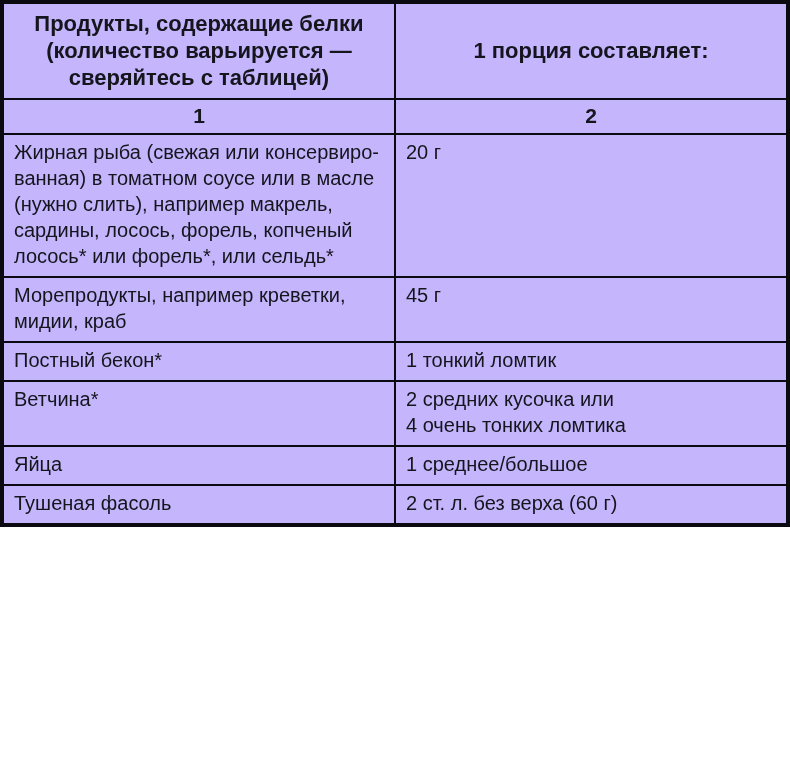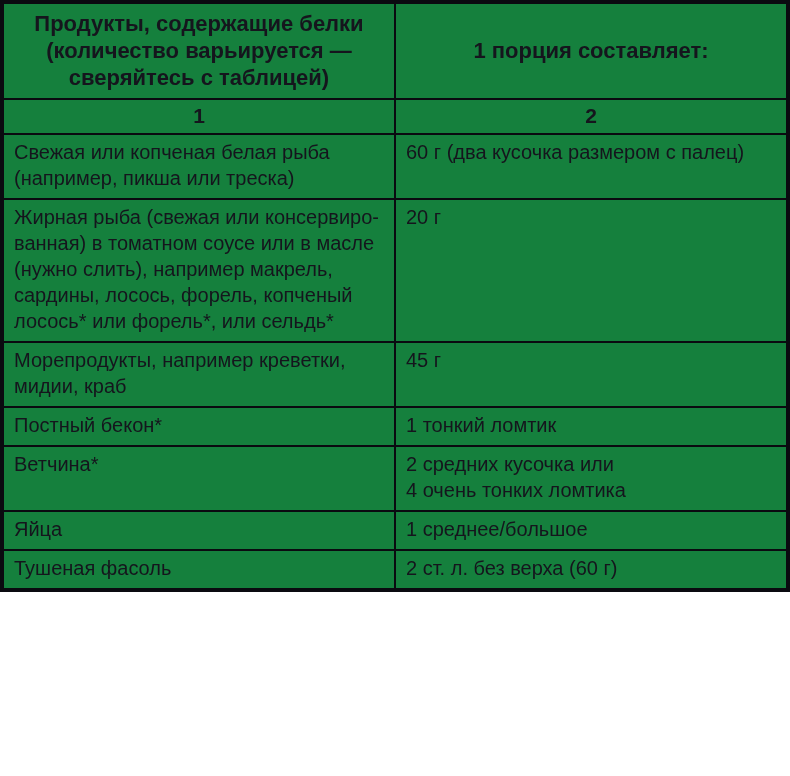--- a/index.html
+++ b/index.html
@@ -16,21 +16,21 @@
     width: 790px;
     border-collapse: collapse;
     table-layout: fixed;
     font-family: "Liberation Sans", sans-serif;
     color: #15151d;
     border: 4px solid #0a0a10;
   }
   table.portions th,
   table.portions td {
     border: 2px solid #0a0a10;
-    background: #15803d;
+    background: #c4b5fd;
   }
   
   th.header-cell {
     font-size: 22px;
     font-weight: bold;
     text-align: center;
     vertical-align: middle;
     line-height: 1.22;
     padding: 7px 6px;
     white-space: pre-line;
@@ -69,25 +69,20 @@
 сверяйтесь с таблицей)</th>
       <th class="header-cell">1 порция составляет:</th>
     </tr>
     <tr class="colnum-row">
       <td>1</td>
       <td>2</td>
     </tr>
   </thead>
   <tbody class="data" id="rows-body">
       <tr>
-        <td class="product-cell">Свежая или копченая белая рыба
-(например, пикша или треска)</td>
-        <td class="portion-cell">60 г (два кусочка размером с палец)</td>
-      </tr>
-      <tr>
         <td class="product-cell">Жирная рыба (свежая или консервиро-
 ванная) в томатном соусе или в масле
 (нужно слить), например макрель,
 сардины, лосось, форель, копченый
 лосось* или форель*, или сельдь*</td>
         <td class="portion-cell">20 г</td>
       </tr>
       <tr>
         <td class="product-cell">Морепродукты, например креветки,
 мидии, краб</td>

